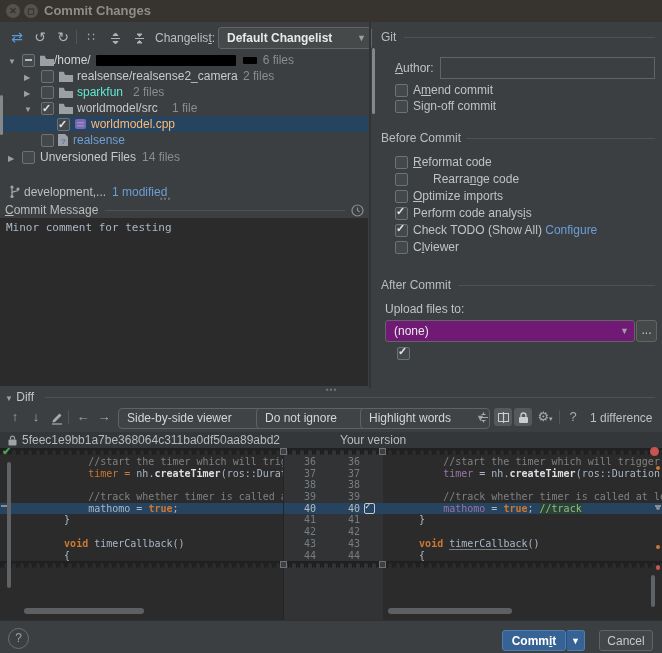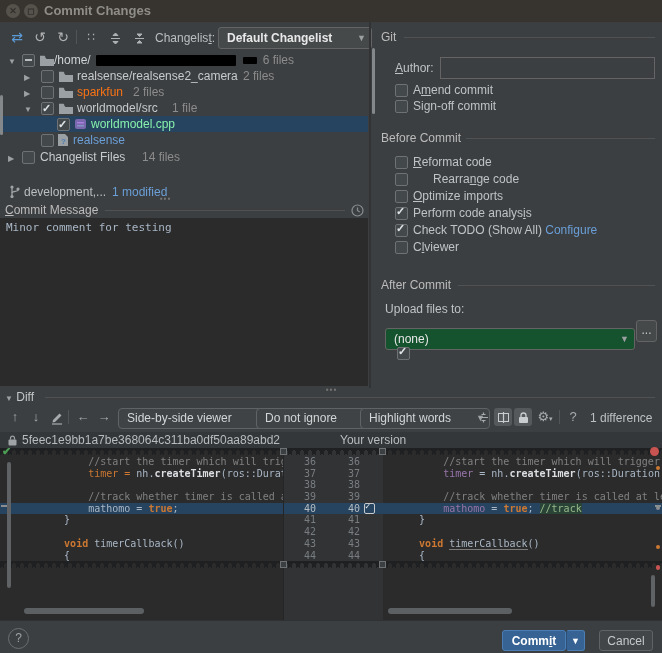--- a/index.html
+++ b/index.html
@@ -23,21 +23,21 @@
   .trow{position:absolute;left:0;width:368px;height:16px;line-height:16px;white-space:nowrap;}
   .trow.sel{background:#26435f;}
   .tarrow{position:absolute;top:2px;font-size:8px;color:#9da0a2;}
   .cb{position:absolute;width:11px;height:11px;background:#43494b;border:1px solid #6e7274;
       border-radius:2px;}
   .cb.on::after{content:"✓";position:absolute;left:0px;top:-3px;color:#dfe3e6;font-size:11px;font-weight:bold;}
   .cb.ind::after{content:"";position:absolute;left:2px;right:2px;top:4px;height:2px;background:#b8bcbe;}
   .cnt{color:#8c8c8c;}
   .redact{display:inline-block;background:#000;height:11px;vertical-align:middle;border-radius:1px;}
   .bluefile{color:#6a9fd8;}
-  .selfile{color:#86efac;}
+  .selfile{color:#fdba74;}
   .scrollstrip{position:absolute;background:#85888a;border-radius:2px;}
   
   .shead{position:absolute;color:#bcbcbc;}
   .sline{position:absolute;height:1px;background:#515151;}
   .link{color:#6a9fd8;}
   .optlabel{color:#bfc3c5;}
   
   .msgedit{position:absolute;left:0;top:218px;width:368px;height:168px;background:#2b2b2b;
            font-family:"DejaVu Sans Mono",monospace;font-size:11px;color:#a9b7c6;padding:3px 6px;
            box-sizing:border-box;}
@@ -140,21 +140,21 @@
         </svg>
       <span class="abs" style="left:77px;color:#c7cacc;">realsense/realsense2_camera</span>
       <span class="cnt abs" style="left:243px;">2 files</span>
     </div>
     <div class="trow" style="top:34px;">
       <span class="tarrow" style="left:24px;">▶</span>
       <span class="cb" style="left:41px;top:2px;"></span>
       <svg class="abs" style="left:59px;top:3px;" width="14" height="11">
           <path d="M0 2 h5 l1.5 2 H14 v7 H0 z M0 2 v-1.2 h4.5 l1 1.2" fill="#9aa0a3"></path>
         </svg>
-      <span class="abs" style="left:77px;color:#f97316;">sparkfun</span>
+      <span class="abs" style="left:77px;color:#5eead4;">sparkfun</span>
       <span class="cnt abs" style="left:133px;">2 files</span>
     </div>
     <div class="trow" style="top:50px;">
       <span class="tarrow" style="left:24px;">▼</span>
       <span class="cb on" style="left:41px;top:2px;"></span>
       <svg class="abs" style="left:59px;top:3px;" width="14" height="11">
           <path d="M0 2 h5 l1.5 2 H14 v7 H0 z M0 2 v-1.2 h4.5 l1 1.2" fill="#9aa0a3"></path>
         </svg>
       <span class="abs" style="left:77px;color:#c7cacc;">worldmodel/src</span>
       <span class="cnt abs" style="left:172px;">1 file</span>
@@ -172,21 +172,21 @@
       <span class="cb" style="left:41px;top:2px;"></span>
       <svg class="abs" style="left:58px;top:2px;" width="10" height="12">
           <path d="M0 0 h7 l3 3 v9 H0 z" fill="#9aa0a3"></path>
           <text x="3" y="10" font-size="8" fill="#4a7db4" font-weight="bold">?</text>
         </svg>
       <span class="abs bluefile" style="left:73px;">realsense</span>
     </div>
     <div class="trow" style="top:99px;">
       <span class="tarrow" style="left:8px;">▶</span>
       <span class="cb" style="left:22px;top:2px;"></span>
-      <span class="abs" style="left:40px;color:#c7cacc;">Changelist Files</span>
+      <span class="abs" style="left:40px;color:#c7cacc;">Unversioned Files</span>
       <span class="cnt abs" style="left:142px;">14 files</span>
     </div>
   </div>
   <div class="scrollstrip" style="left:0;top:95px;width:3px;height:40px;"></div>
 
   <svg class="abs" style="left:9px;top:185px;" width="11" height="13">
     <path d="M3 3 v8" stroke="#9fa3a5" stroke-width="1.3" fill="none"></path>
     <circle cx="3" cy="2" r="1.6" fill="#9fa3a5"></circle>
       <circle cx="3" cy="11.5" r="1.6" fill="#9fa3a5"></circle>
     <circle cx="9" cy="4" r="1.6" fill="#9fa3a5"></circle>
@@ -228,21 +228,21 @@
   <span class="cb on" style="left:395px;top:207px;"></span>
   <div class="abs optlabel" style="left:413px;top:206px;"><span>Perform code analys</span><span class="mn">i</span><span>s</span></div>
   <span class="cb on" style="left:395px;top:224px;"></span>
   <div class="abs optlabel" style="left:413px;top:223px;"><span>Check TODO (Show All) </span><span class="link">Configure</span></div>
   <span class="cb" style="left:395px;top:241px;"></span>
   <div class="abs optlabel" style="left:413px;top:240px;"><span>C</span><span class="mn">l</span><span>viewer</span></div>
 
   <div class="shead" style="left:381px;top:278px;">After Commit</div>
   <div class="sline" style="left:458px;top:285px;width:197px;"></div>
   <div class="abs optlabel" style="left:385px;top:302px;">Upload files to:</div>
-  <div class="combo" style="left:385px;top:328px;width:222px;background:#14532d;">
+  <div class="combo" style="left:385px;top:320px;width:222px;background:#701a75;">
     <span>(none)</span>
     <span class="arr">▼</span>
   </div>
   <div class="abs" style="left:636px;top:320px;width:19px;height:20px;background:#45494a;border:1px solid #646464;border-radius:3px;text-align:center;line-height:18px;color:#c5c9cb;"><span>...</span></div>
   <span class="cb on" style="left:397px;top:347px;"></span>
 
   <div class="dots" style="left:326px;top:385px;">▪▪▪</div>
   <div class="abs" style="left:5px;top:390px;color:#c3c6c8;"><span style="font-size:8px;color:#9da0a2;">▼</span> <span>Diff</span></div>
   <div class="sline" style="left:45px;top:397px;width:610px;"></div>
 

